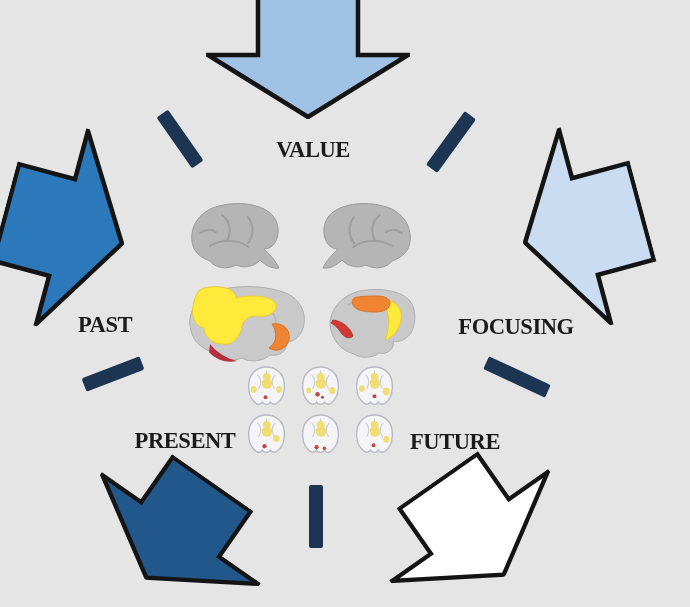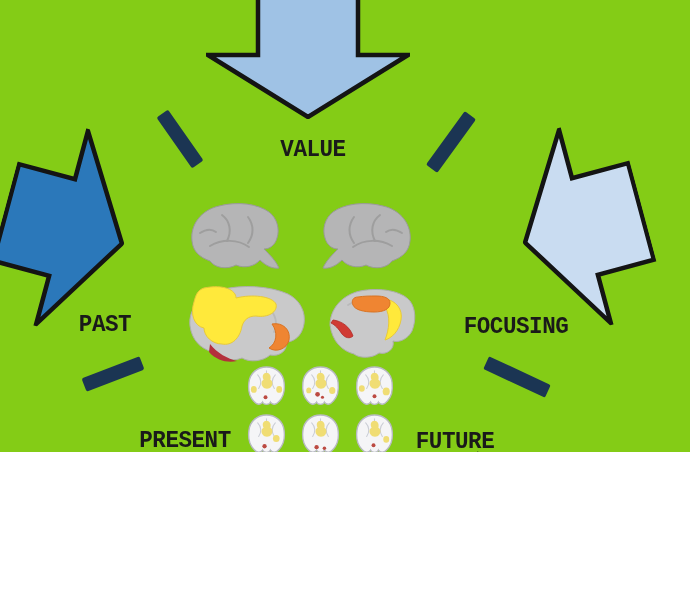--- a/index.html
+++ b/index.html
@@ -1,17 +1,17 @@
 <!DOCTYPE html>
 <html><head>
 <meta charset="utf-8">
 <style>
   html,body{margin:0;padding:0;background:#fff;}
-  .canvas{position:relative;width:690px;height:452px;background:#84cc16;overflow:hidden;
-          font-family:Liberation Mono, monospace;}
+  .canvas{position:relative;width:690px;height:607px;background:#e5e5e5;overflow:hidden;
+          font-family:Liberation Serif, serif;}
   .arrow{position:absolute;width:204px;height:124px;}
   .arrow polygon{stroke:#141414;stroke-width:4.5;stroke-linejoin:miter;}
   .arrow.value{left:206px;top:-5px;}
   .arrow.focusing{left:481px;top:165px;transform:rotate(75deg);}
   .arrow.past{left:-38px;top:166px;transform:rotate(-75deg);}
   .arrow.present{left:77px;top:469px;transform:rotate(35deg) scale(.95);}
   .arrow.future{left:369px;top:466px;transform:rotate(-35deg) scale(.95);}
   .dash{position:absolute;border-radius:2px;}
   .dash.ul{width:62px;height:14px;left:149px;top:132px;transform:rotate(55deg);}
   .dash.ur{width:66px;height:14px;left:418px;top:135px;transform:rotate(-54deg);}

